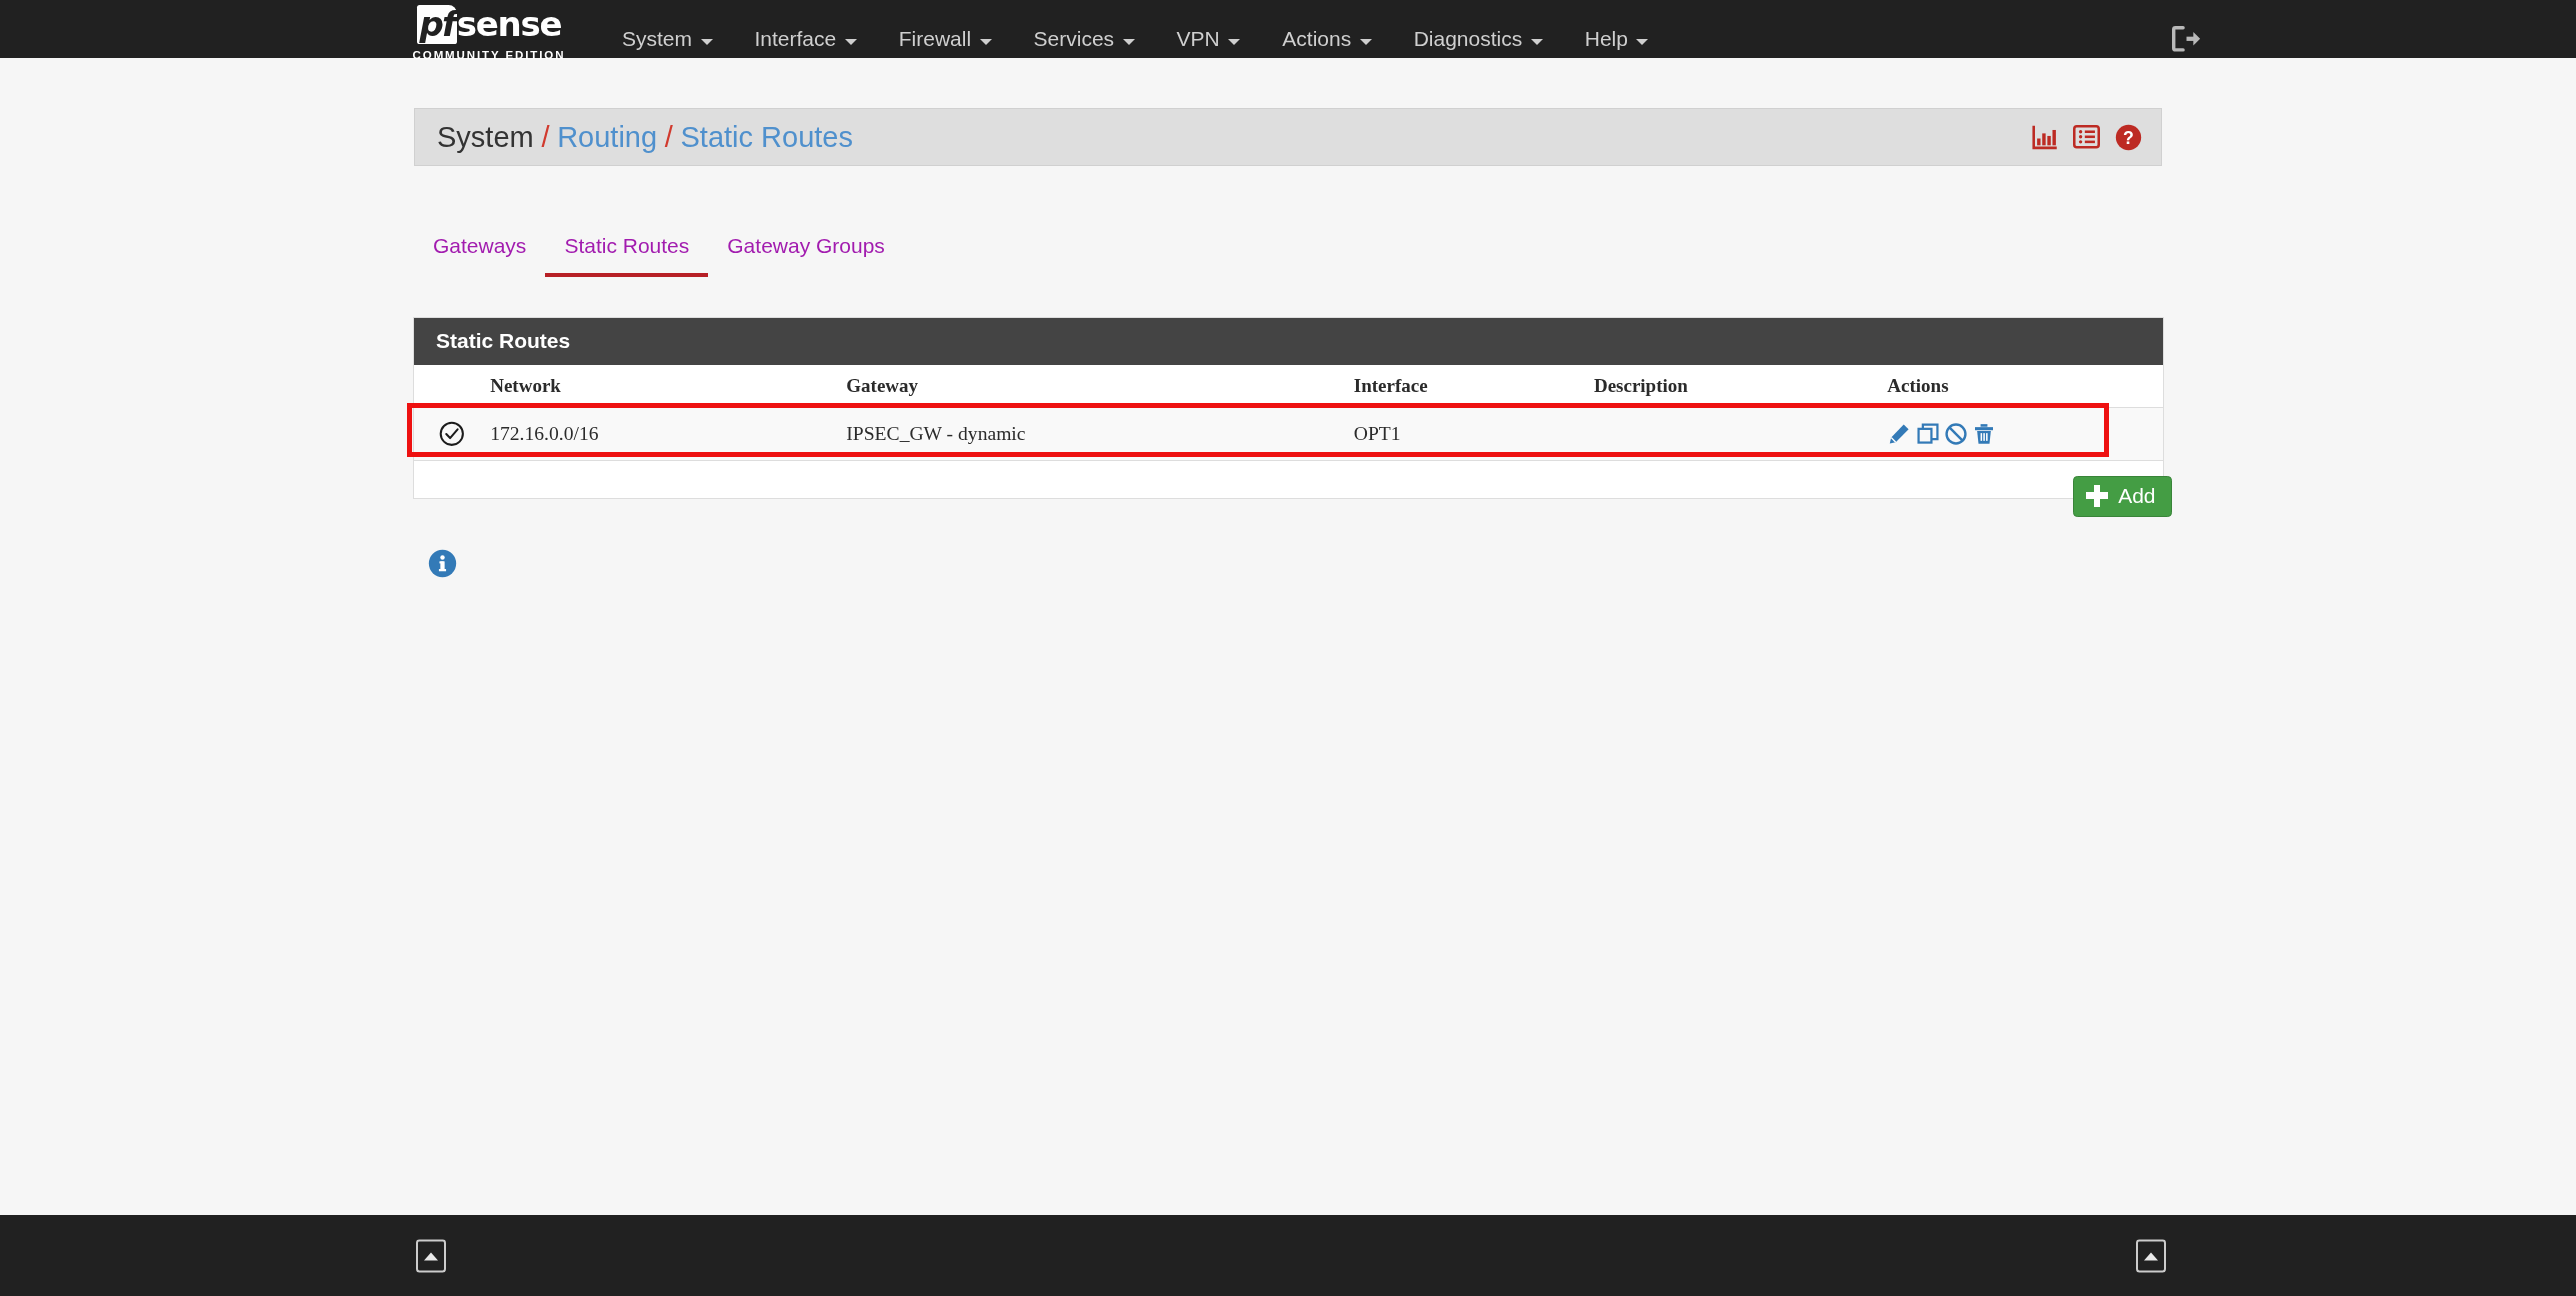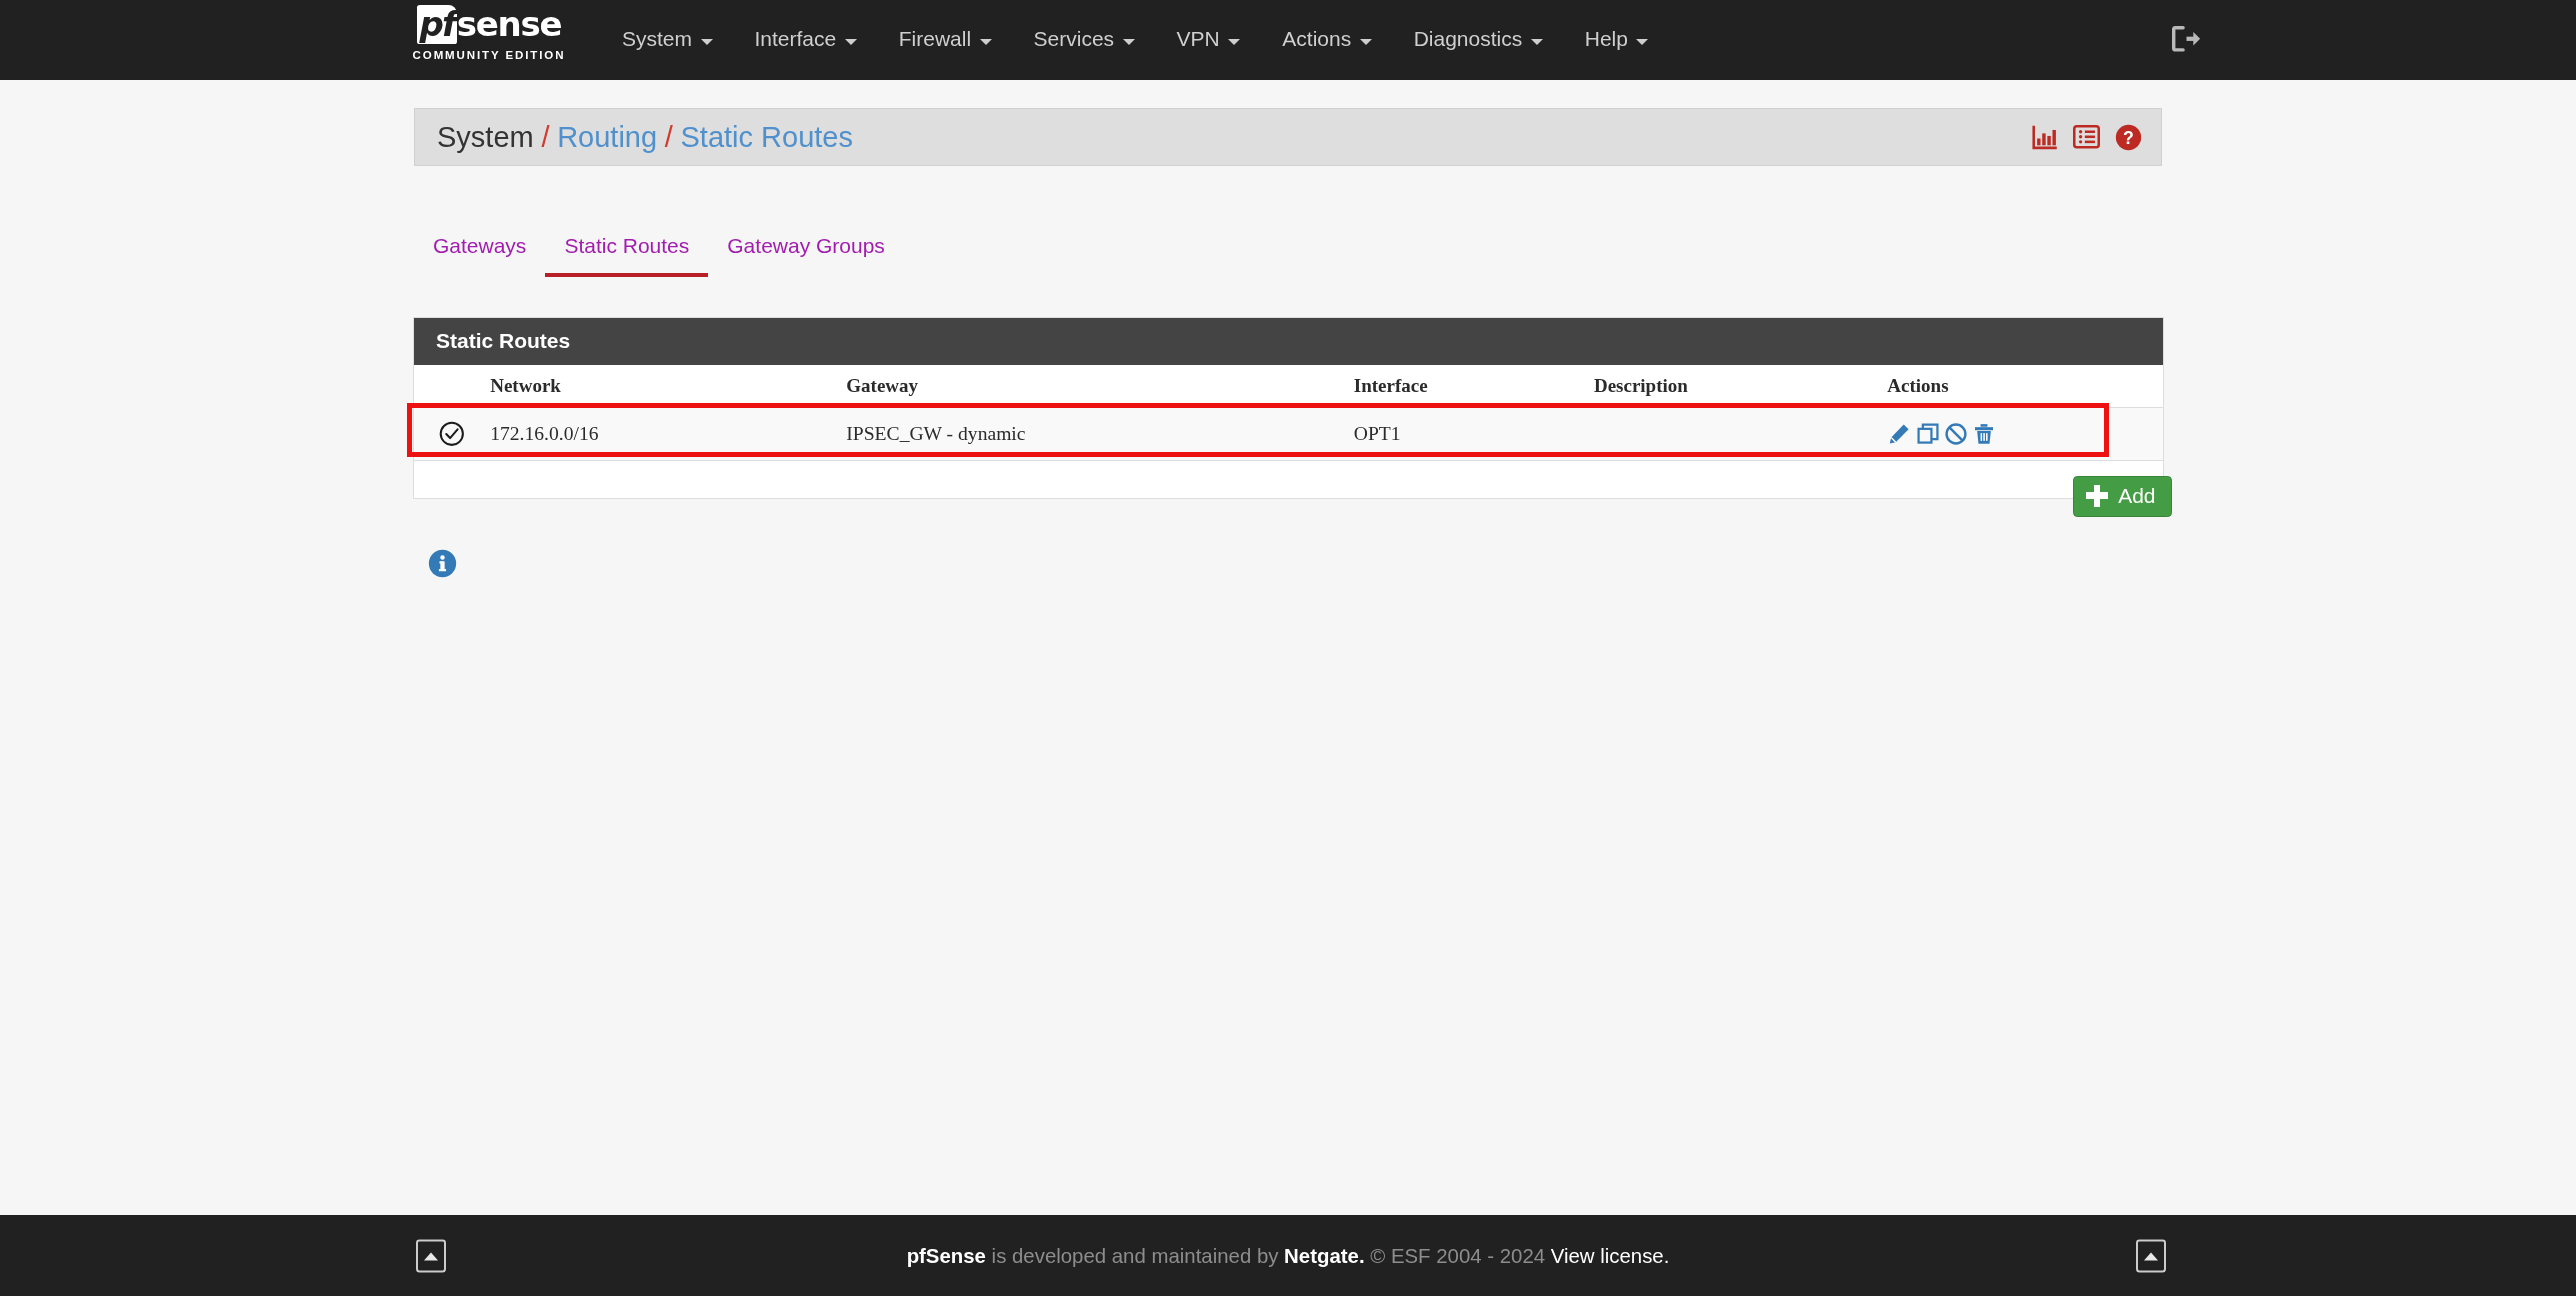--- a/index.html
+++ b/index.html
@@ -12,21 +12,21 @@
   #page {
     position: relative;
     width: 2576px; height: 1297px;
     background: #f6f6f6;
     overflow: hidden;
   }
 
   
   .navbar {
     position: absolute; top: 0; left: 0;
-    width: 2576px; height: 80px;
+    width: 2576px; height: 58px;
     background: #212121;
     display: flex; align-items: center;
     box-sizing: border-box;
   }
   .brand {
     position: absolute; left: 404px; top: 5.1px;
     width: 170px;
     display: flex; flex-direction: column; align-items: center;
   }
   .brand-logo {
@@ -459,22 +459,19 @@
         <rect x="12.8" y="23.5" width="8.4" height="2.6" fill="#ffffff"></rect>
         <rect x="13.4" y="14.5" width="5" height="2.4" fill="#ffffff"></rect>
       </svg>
     </span>
   </div>
 
   <div class="footer">
     <div class="foot-btn left">
       <span class="tri"></span>
     </div>
-    <div class="footer-text">
-      <b>pfSense</b><span> is developed and maintained by </span><b>Netgate.</b><span> © ESF 2004 - 2024 </span><span class="lic">View license.</span>
-    </div>
     <div class="foot-btn right">
       <span class="tri"></span>
     </div>
   </div>
 
 </div>
 
 
 </body></html>

